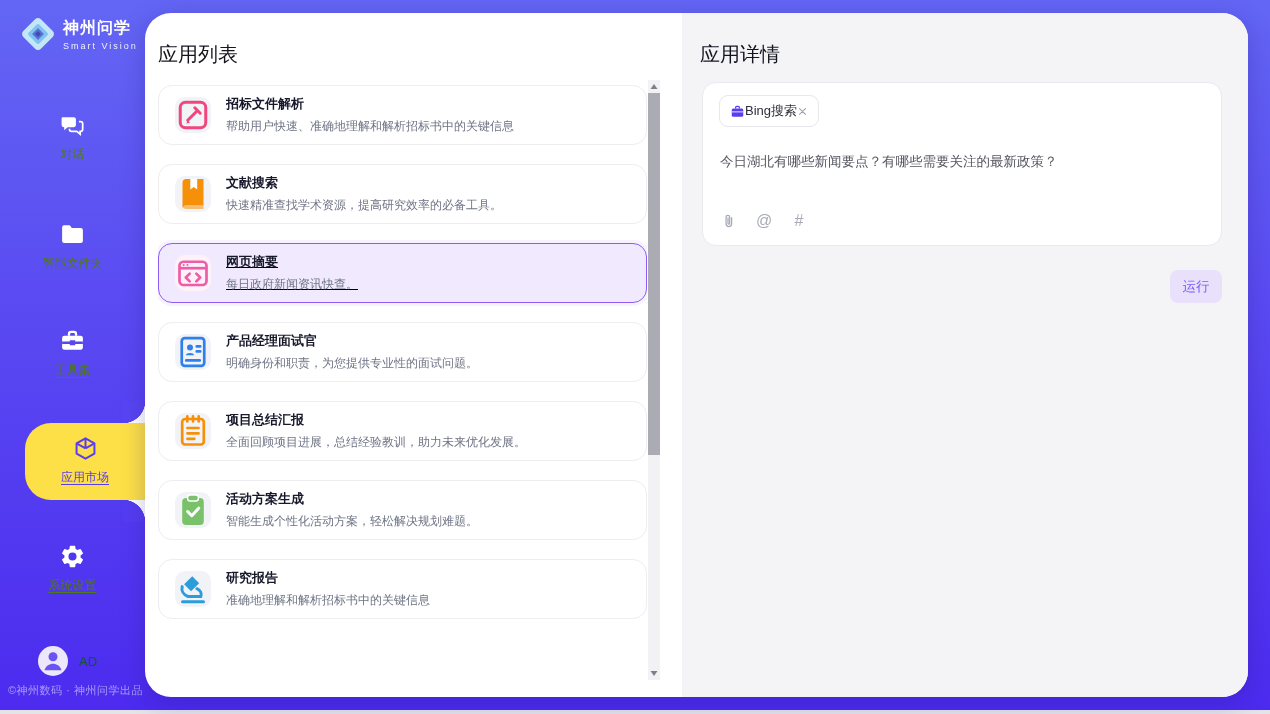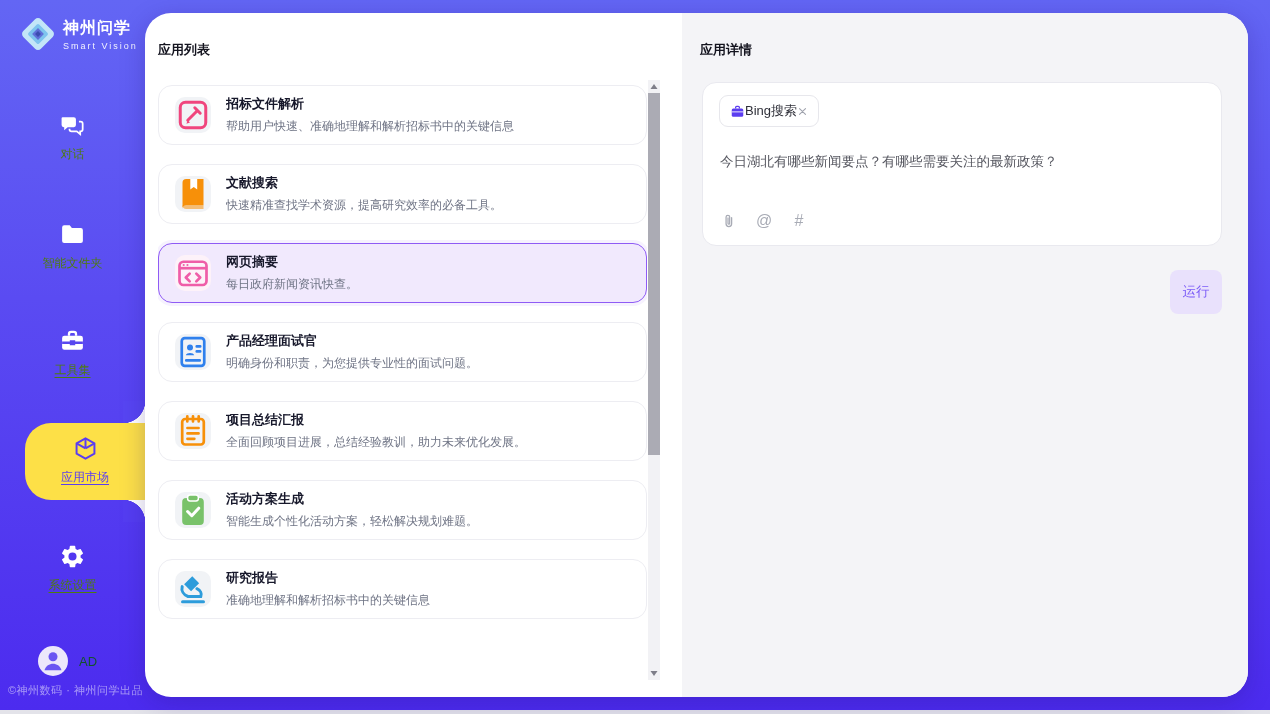--- a/index.html
+++ b/index.html
@@ -36,29 +36,29 @@
     align-items:center; justify-content:center; color:#6a55f2; }
   .avatar svg { width:18px; height:18px; }
   .user-name { color:#14532d; font-size:13px; margin-left:11px; }
   .copyright { position:absolute; left:8px; top:683px; font-size:11px; color:rgba(255,255,255,.5);
     letter-spacing:.5px; white-space:nowrap; }
 
   
   .main-panel { position:absolute; left:145px; top:13px; width:1103px; height:684px;
     background:#fff; border-radius:26px; box-shadow:0 6px 24px rgba(35,16,120,.25); }
 
-  .panel-title { font-size:13px; font-weight:700; color:#14141f; }
+  .panel-title { font-size:20px; font-weight:400; color:#14141f; }
   .list-title { position:absolute; left:13px; top:28px; }
 
   .card-col { position:absolute; left:13px; top:72px; width:489px; height:600px; overflow:hidden; }
   .app-card { position:relative; width:489px; height:60px; margin-bottom:19px;
     border:1px solid #ededf2; border-radius:14px; background:#fff;
     display:flex; align-items:center; padding-left:16px; cursor:pointer; }
   .app-card.selected { border:1.5px solid #8f5bf5; background:var(--sel-bg);
-    box-shadow:0 0 0 3px rgba(143,91,245,.08); }
+    box-shadow:0 0 0 3px rgba(143,91,245,.08);text-decoration:underline; }
   .app-ico-box { width:36px; height:36px; border-radius:10px; background:#f1f3f6;
     display:flex; align-items:center; justify-content:center; flex:0 0 auto; }
   .app-ico-box svg { width:19px; height:19px; }
   .app-card.selected .app-ico-box { background:#fdf2f9; }
   .app-texts { margin-left:15px; overflow:hidden; }
   .app-title { font-size:13px; font-weight:700; color:#17182b; }
   .app-desc { font-size:12px; color:#6f7485; margin-top:5px; white-space:nowrap; }
 
   
   .scrollbar { position:absolute; left:503px; top:67px; width:12px; height:600px; background:#f2f2f5; }
@@ -83,21 +83,21 @@
   .tag-close { width:11px; height:11px; color:#a0a3ad; cursor:pointer; }
   .prompt-text { position:absolute; left:17px; top:69px; right:16px; font-size:13.5px;
     color:#55565f; line-height:1.5; cursor:text; }
   .composer { position:absolute; left:17px; bottom:15px; display:flex; align-items:center;
     gap:17px; color:#a8abb5; }
   .composer .cicon { width:18px; height:18px; display:flex; align-items:center;
     justify-content:center; cursor:pointer; }
   .composer .cicon svg { width:17px; height:17px; }
   .composer .glyph { font-size:16px; font-weight:500; line-height:1; }
 
-  .run-btn { position:absolute; right:26px; top:257px; width:52px; height:44px;
+  .run-btn { position:absolute; right:26px; top:257px; width:52px; height:33px;
     background:var(--run-bg); color:var(--run-fg); border:none; border-radius:8px;
     font-size:13.5px; font-family:inherit; cursor:pointer; }
 </style>
 </head>
 <body>
 
 <div class="stage">
   <div class="frame"></div>
 
   <div class="sidebar">

